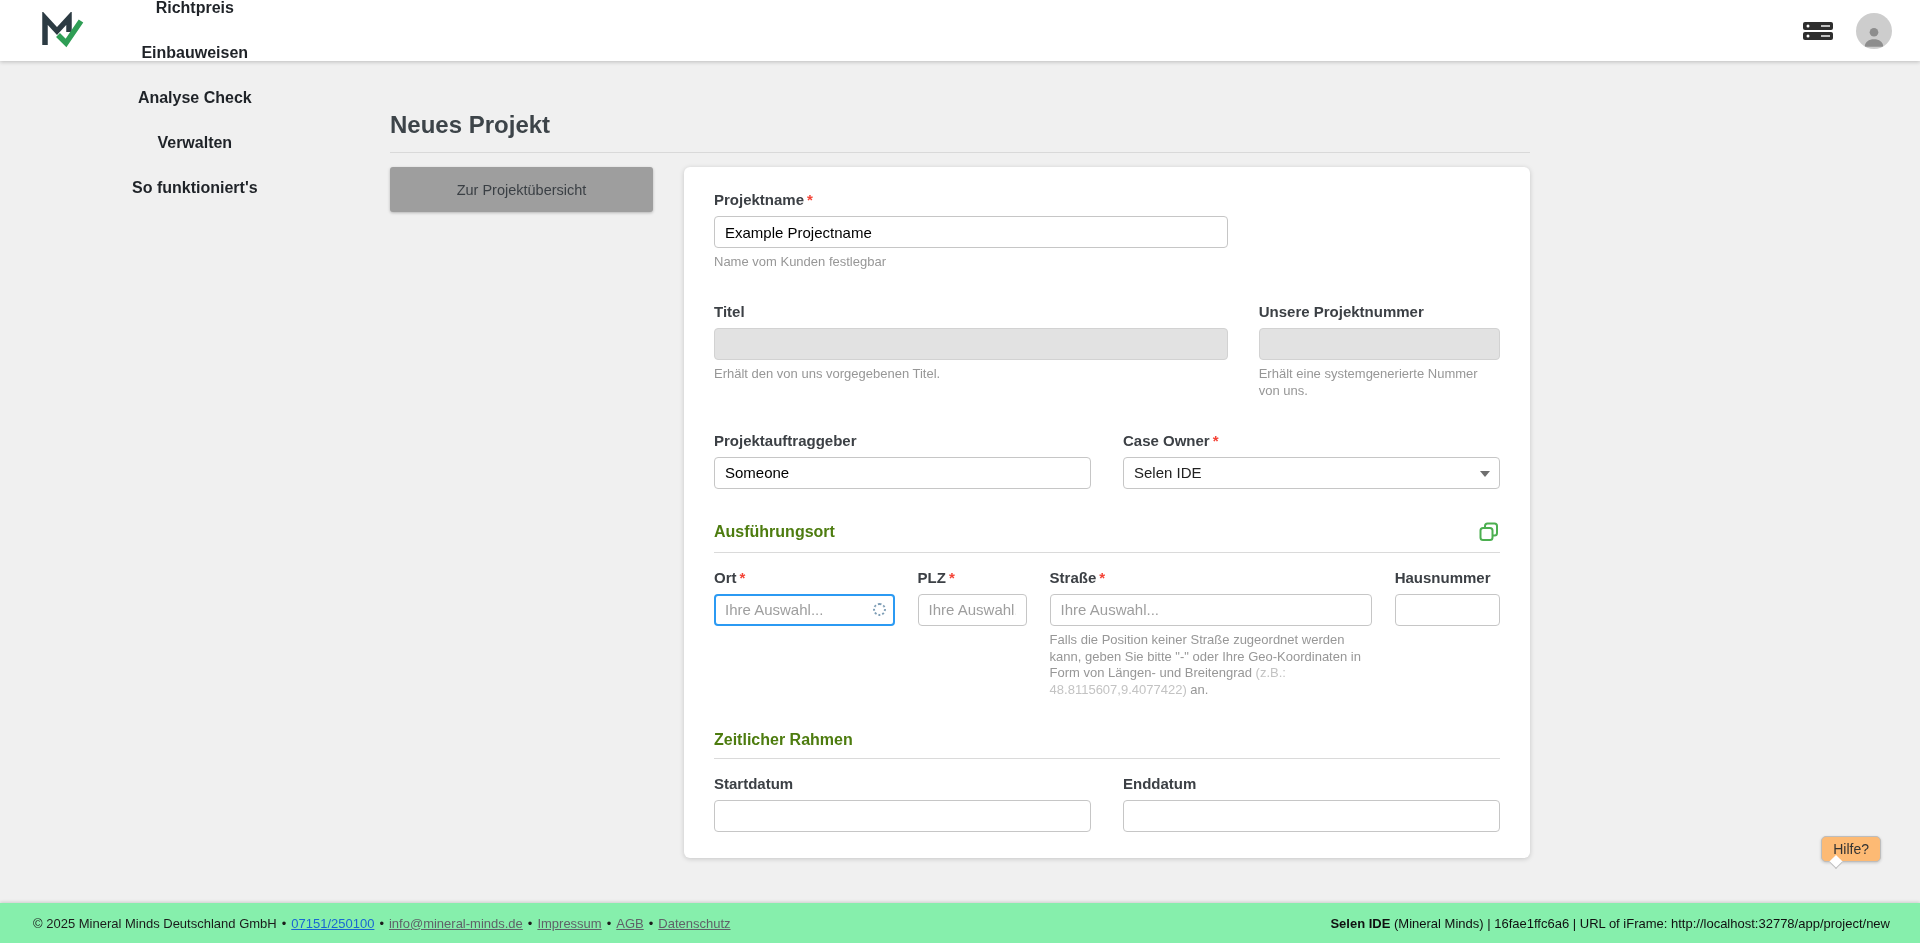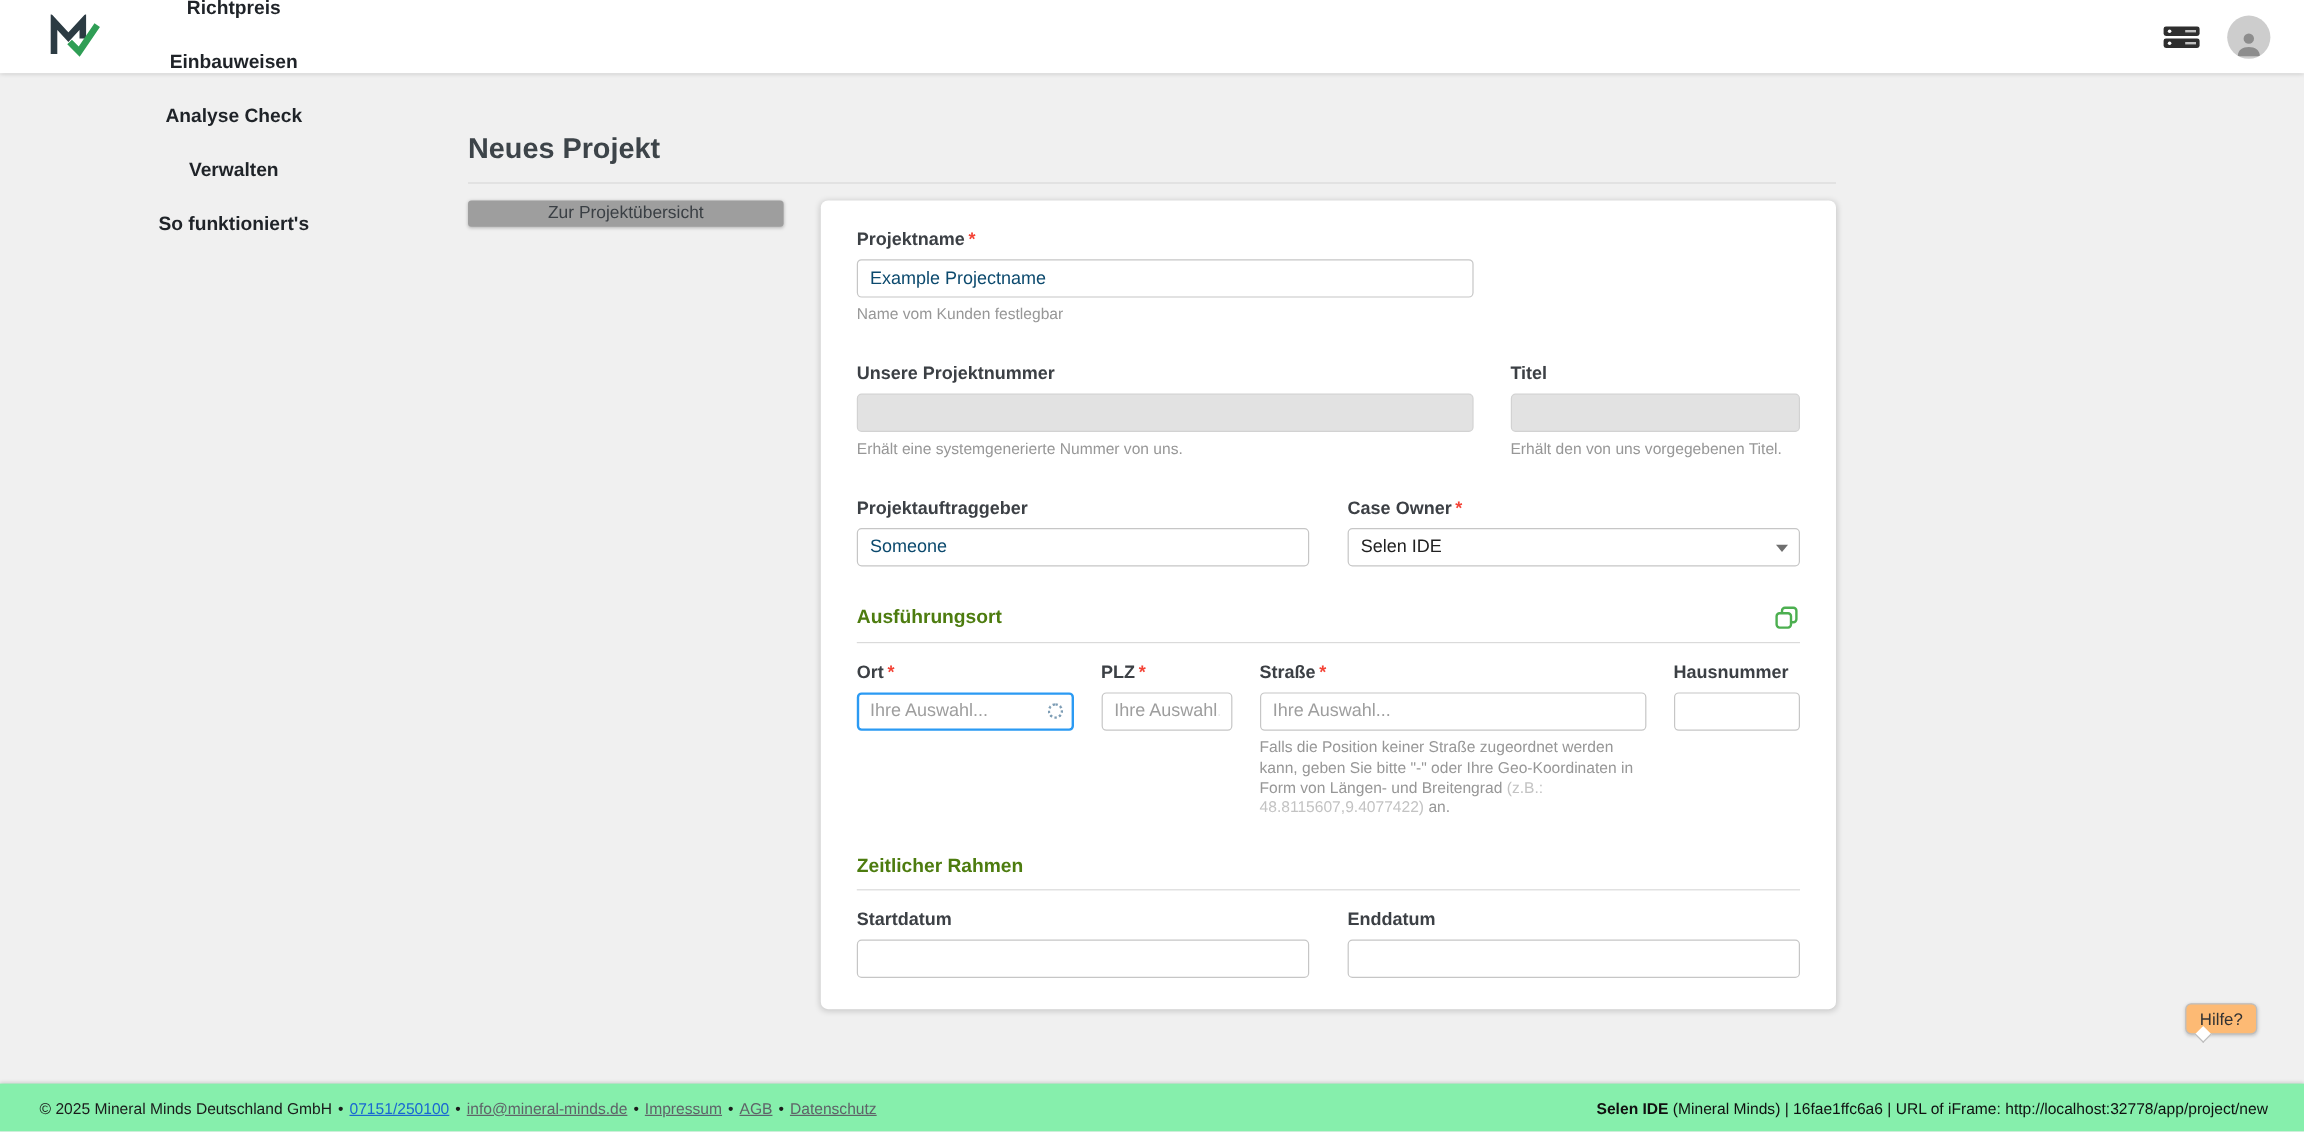--- a/index.html
+++ b/index.html
@@ -32,21 +32,21 @@
 
   
   .main { flex:1 1 auto; overflow:hidden; position:relative; }
   .container { width:1140px; margin:0 auto; padding-top:50px; }
   .page-title { font-size:24px; font-weight:700; color:#3d4449; margin:0; }
   .title-rule { border:none; border-top:1px solid #d9d9d9; margin:13px 0 0 0; }
 
   .content-row { display:flex; margin-top:14px; align-items:flex-start; }
   .left-col { width:263px; flex:0 0 263px; margin-right:31px; }
   .btn-overview {
-    width:100%; height:22px; background:#9e9e9e; color:#3a3f44;
+    width:100%; height:45px; background:#9e9e9e; color:#3a3f44;
     border:none; border-radius:3px; font-size:14.5px; font-family:inherit;
     box-shadow:0 1px 3px rgba(0,0,0,.25); cursor:pointer;
   }
 
   .card {
     flex:1 1 auto; background:#ffffff; border-radius:6px;
     box-shadow:0 1px 5px rgba(0,0,0,.18);
     padding:24px 30px;
   }
 
@@ -56,21 +56,21 @@
   .row-1-1 { grid-template-columns:calc(50% - 16px) calc(50% - 16px); }
   .row-addr { grid-template-columns:23% 13.9% 41% 13.4%; }
   .row-last { margin-bottom:2px; }
 
   .field-label {
     font-size:15px; font-weight:700; color:#3c4045; margin-bottom:8px; display:block;
   }
   .req { color:#f44336; margin-left:3px; font-weight:700; }
   .text-input {
     width:100%; height:32px; border:1px solid #c6c6c6; border-radius:4px;
-    padding:0 10px; font-size:15px; color:#0c4a6e; background:#fff; font-family:inherit;
+    padding:0 10px; font-size:15px; color:#000000; background:#fff; font-family:inherit;
     outline:none;
   }
   .text-input::placeholder { color:#9e9e9e; }
   .text-input.is-disabled { background:#e2e2e2; border-color:#d2d2d2; }
   .text-input.is-focused { border:2px solid #2b9af3; padding:0 9px; }
   .helper { font-size:13px; color:#979797; margin-top:6px; line-height:1.3; }
   .helper .example { color:#c3c3c3; }
 
   .input-wrap { position:relative; }
   .spinner {
@@ -179,28 +179,28 @@
           <div class="form-row row-2-1">
             <div class="field">
               <span class="field-label"><span>Projektname</span><span class="req">*</span></span>
               <input class="text-input" type="text" value="Example Projectname" style="">
               <div class="helper">Name vom Kunden festlegbar</div>
             </div>
           </div>
 
           <div class="form-row row-2-1">
             <div class="field">
+              <span class="field-label">Titel</span>
+              <input class="text-input is-disabled" type="text" disabled="" value="" style="">
+              <div class="helper">Erhält den von uns vorgegebenen Titel.</div>
+            </div>
+            <div class="field">
               <span class="field-label">Unsere Projektnummer</span>
               <input class="text-input is-disabled" type="text" disabled="" value="" style="">
               <div class="helper">Erhält eine systemgenerierte Nummer von uns.</div>
-            </div>
-            <div class="field">
-              <span class="field-label">Titel</span>
-              <input class="text-input is-disabled" type="text" disabled="" value="" style="">
-              <div class="helper">Erhält den von uns vorgegebenen Titel.</div>
             </div>
           </div>
 
           <div class="form-row row-1-1">
             <div class="field">
               <span class="field-label">Projektauftraggeber</span>
               <input class="text-input" type="text" value="Someone" style="">
             </div>
             <div class="field">
               <span class="field-label"><span>Case Owner</span><span class="req">*</span></span>

